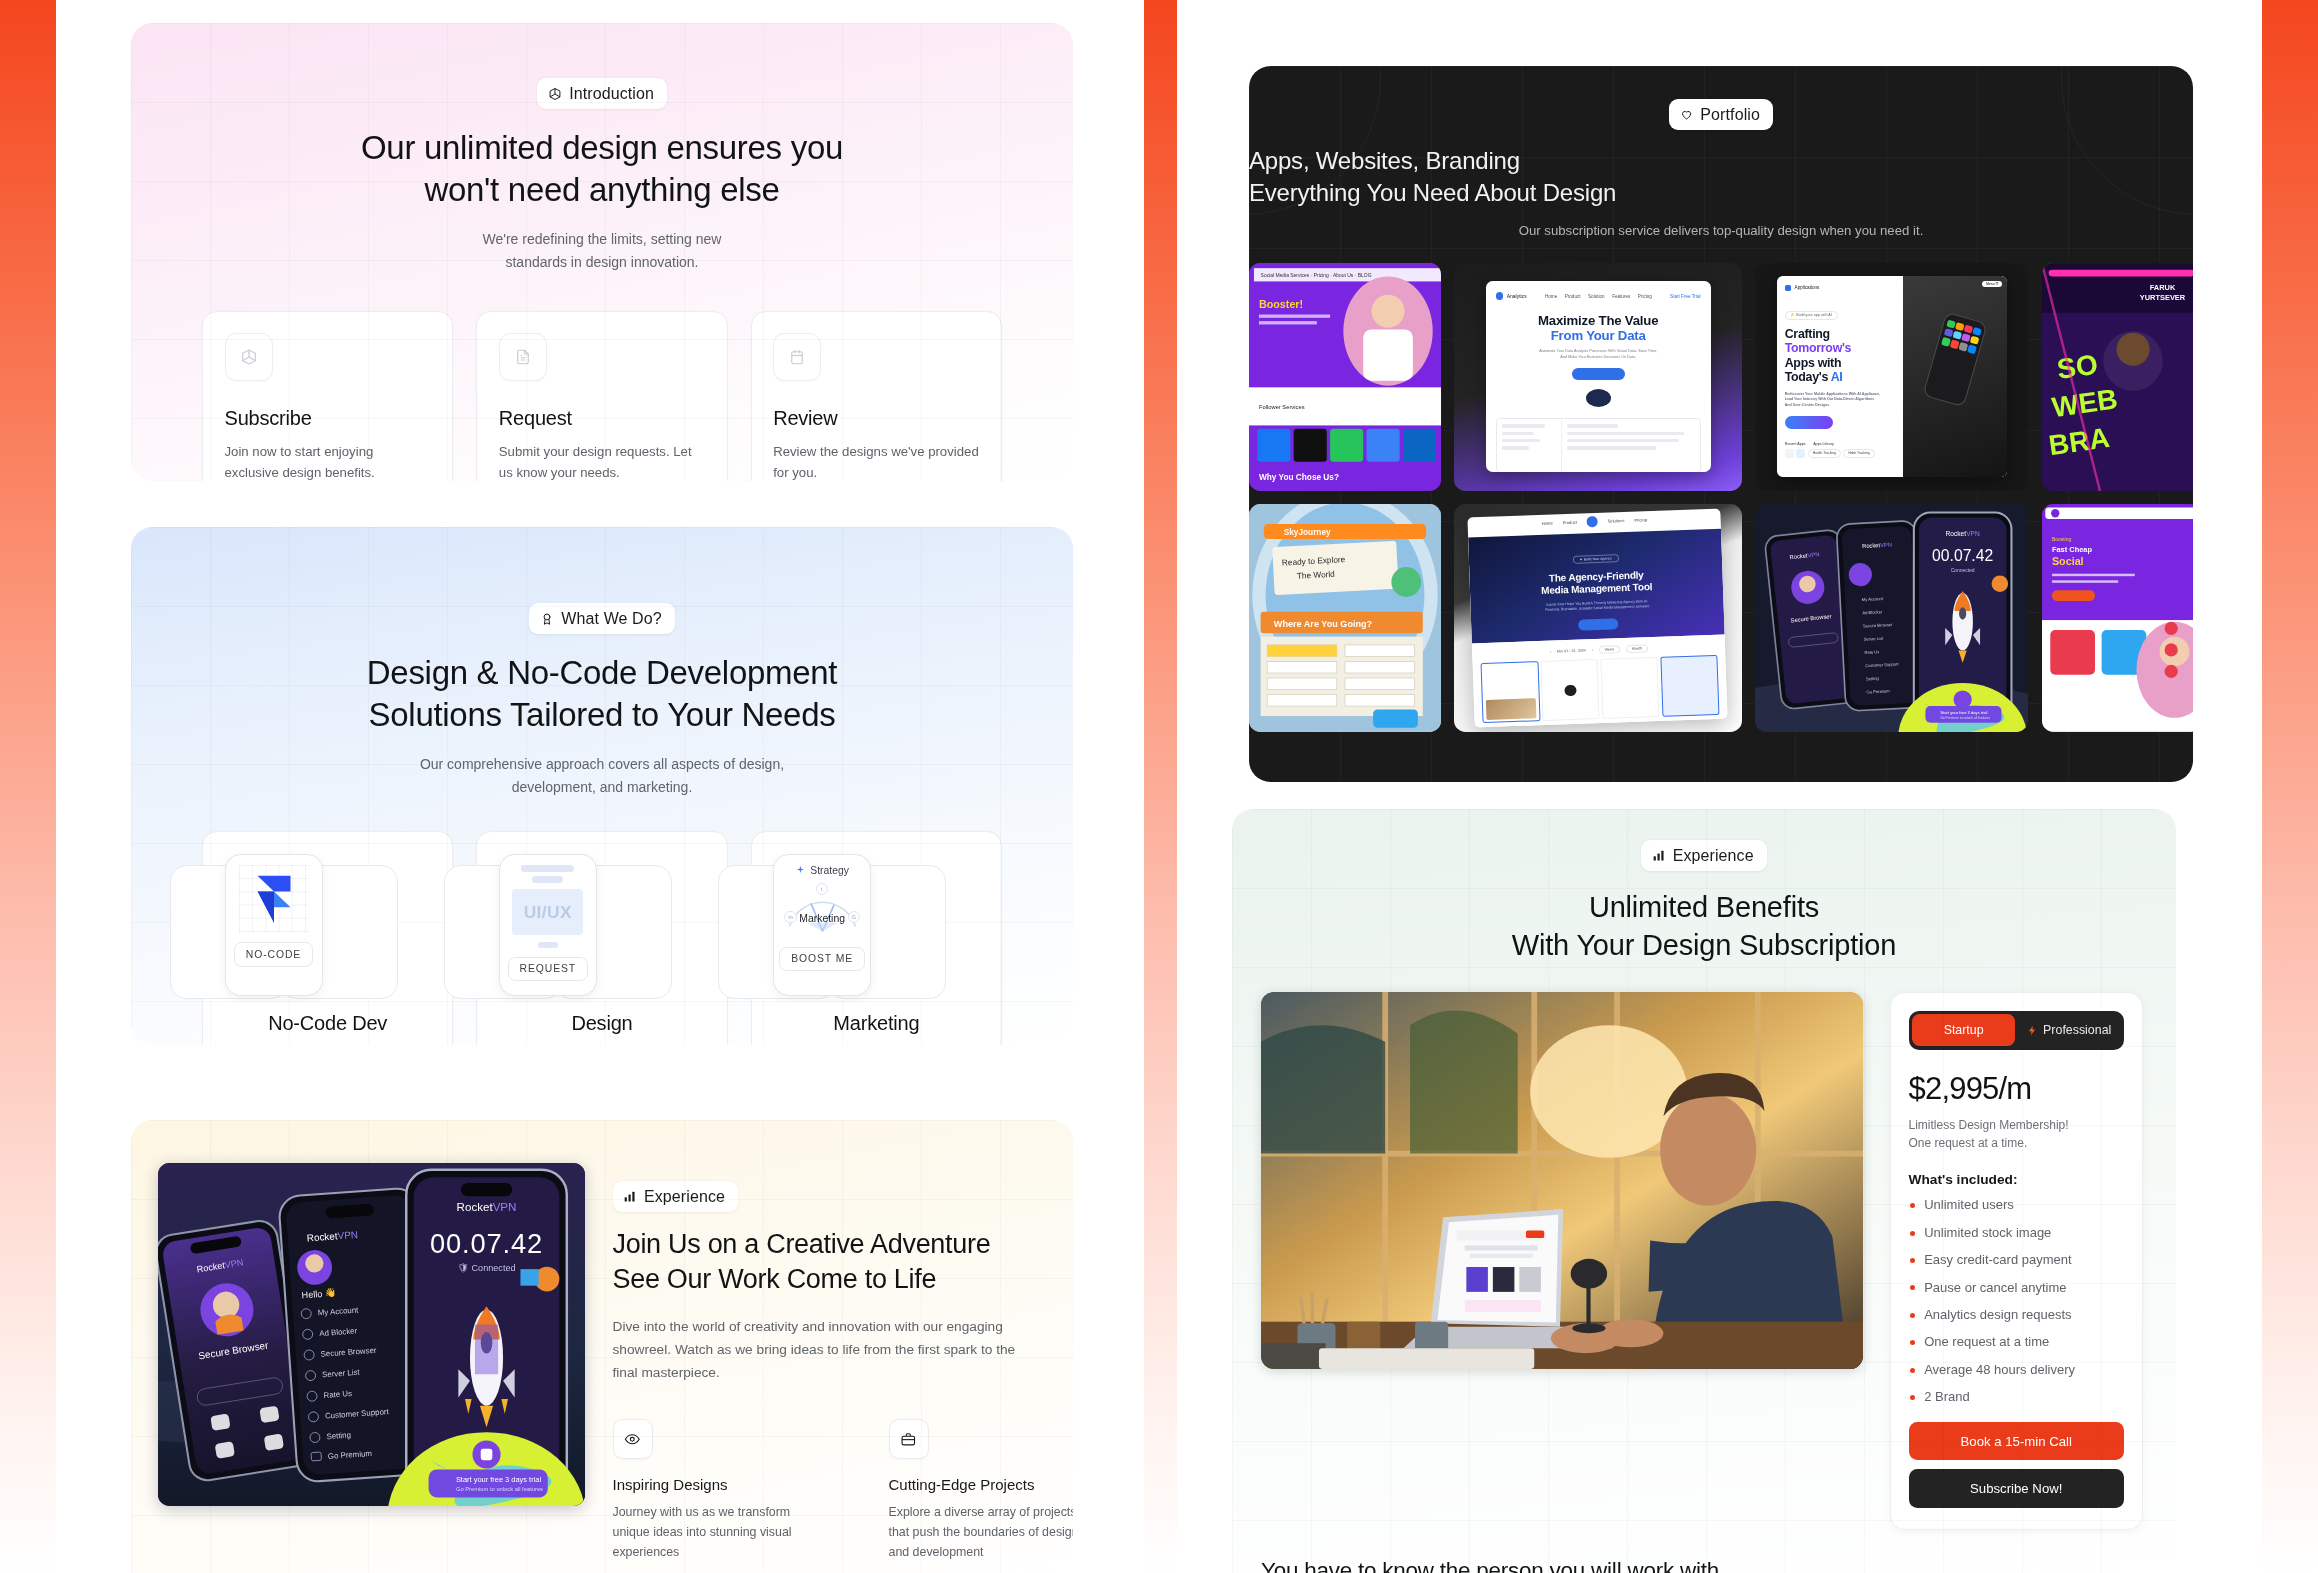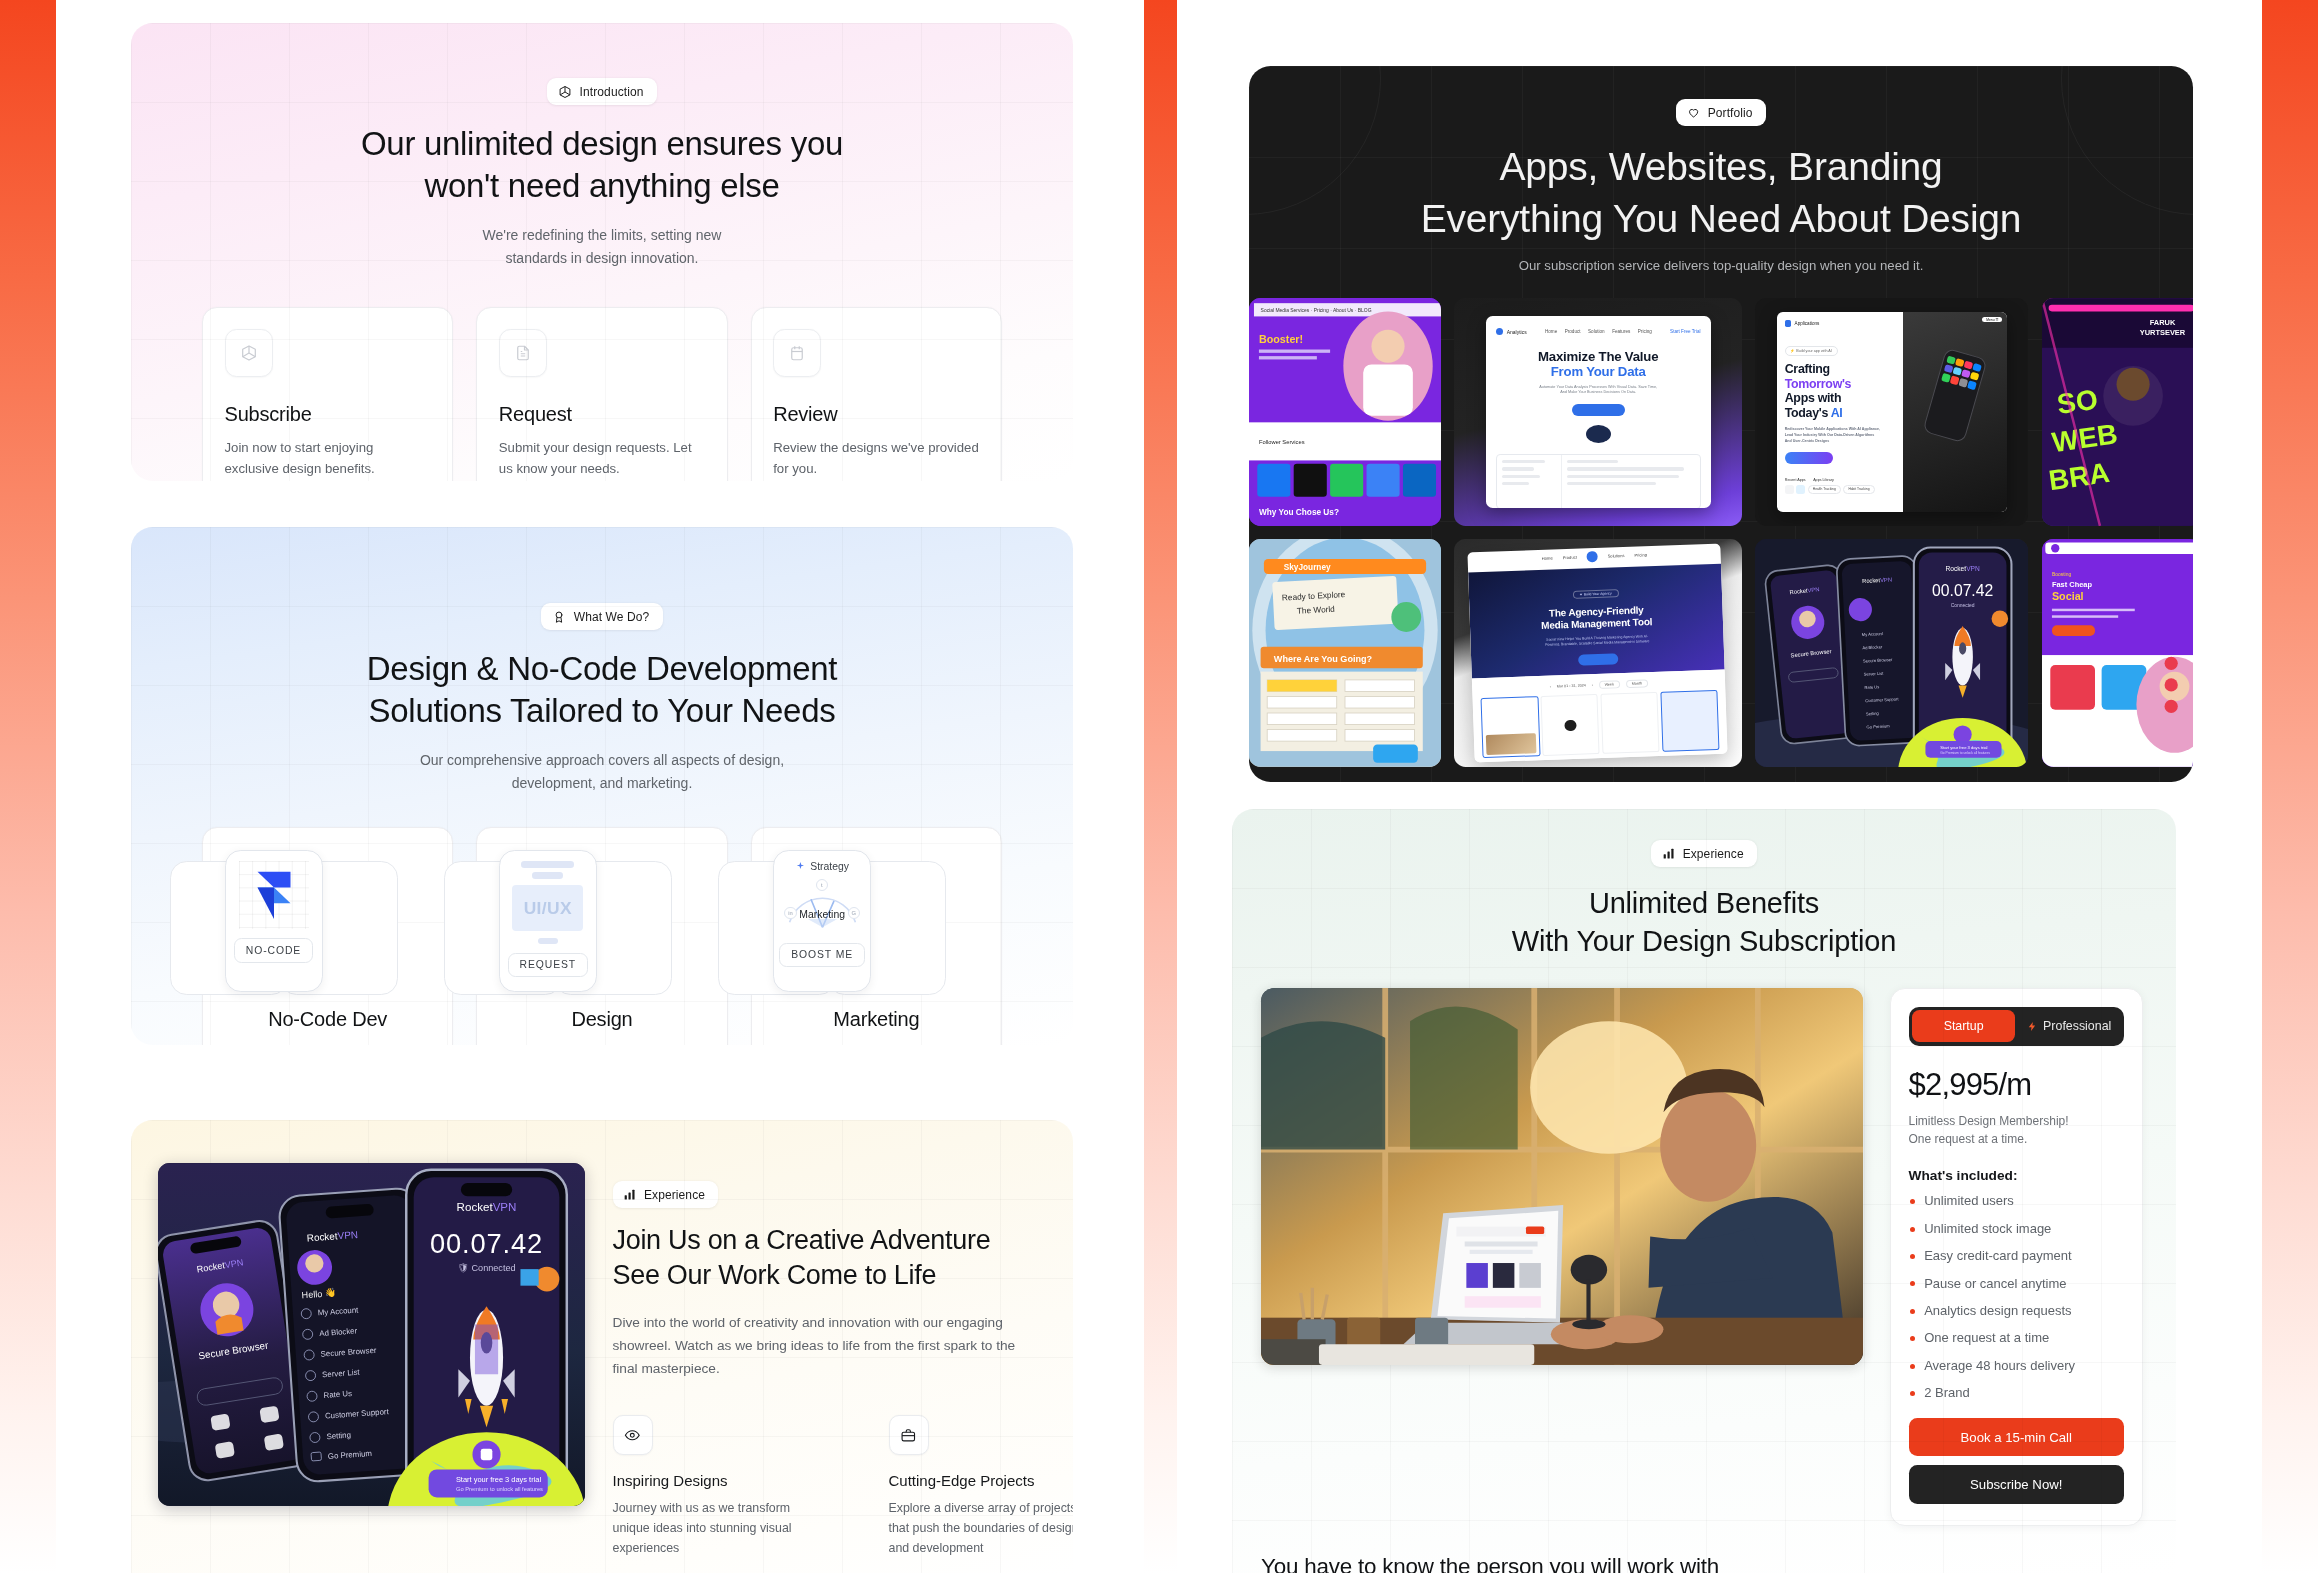--- a/index.html
+++ b/index.html
@@ -39,21 +39,21 @@
       linear-gradient(to bottom, rgba(0,0,0,.030) 0.8px, transparent 0.8px);
     background-size: 79px 79px;
     pointer-events: none;
   }
 
   
   .badge {
     display: inline-flex; align-items: center; gap: 7.5px;
     background: #fff; border-radius: 9px;
     padding: 6.6px 13.2px 6.6px 10.8px;
-    font-size: 12px; color: #1b1b1b; letter-spacing: 0.1px;
+    font-size: 16px; color: #1b1b1b; letter-spacing: 0.1px;
     box-shadow: 0 0.8px 2.5px rgba(0,0,0,.07);
     white-space: nowrap;
   }
   .badge svg { display:block; }
 
   .sec-head { text-align: center; }
   .sec-title {
     font-size: 33px; line-height: 1.28; font-weight: 400;
     color: #111315; letter-spacing: -0.3px; white-space: pre-line;
   }
@@ -214,22 +214,22 @@
     background-size: 91px 91px;
   }
   .pf-corner {
     position:absolute; width: 273px; height: 273px; border-radius: 50%;
     border: 0.8px solid rgba(255,255,255,.05);
   }
   .pf-corner.tl { left:-141px; top:-124px; }
   .pf-corner.tr { right:-141px; top:-124px; }
   #section-portfolio .badge-wrap { position:relative; text-align:center; padding-top: 33px; }
   .pf-title {
-    position:relative; margin-top: 15px; text-align:center;
-    font-size: 39px; line-height: 1.32; color:#f2f2f2; letter-spacing:-0.2px;
+    position:relative; margin-top: 15px; 
+    font-size: 24px; line-height: 1.32; color:#f2f2f2; letter-spacing:-0.2px;
     white-space: pre-line; font-weight:400;
   }
   .pf-sub {
     position:relative; margin-top: 14px; text-align:center;
     font-size: 13.2px; color:#b3b5b8;
   }
   .pf-grid {
     position:relative; margin-top: 25px; padding: 0 0 0 0;
     display:flex; flex-direction:column; gap: 13.2px;
   }

